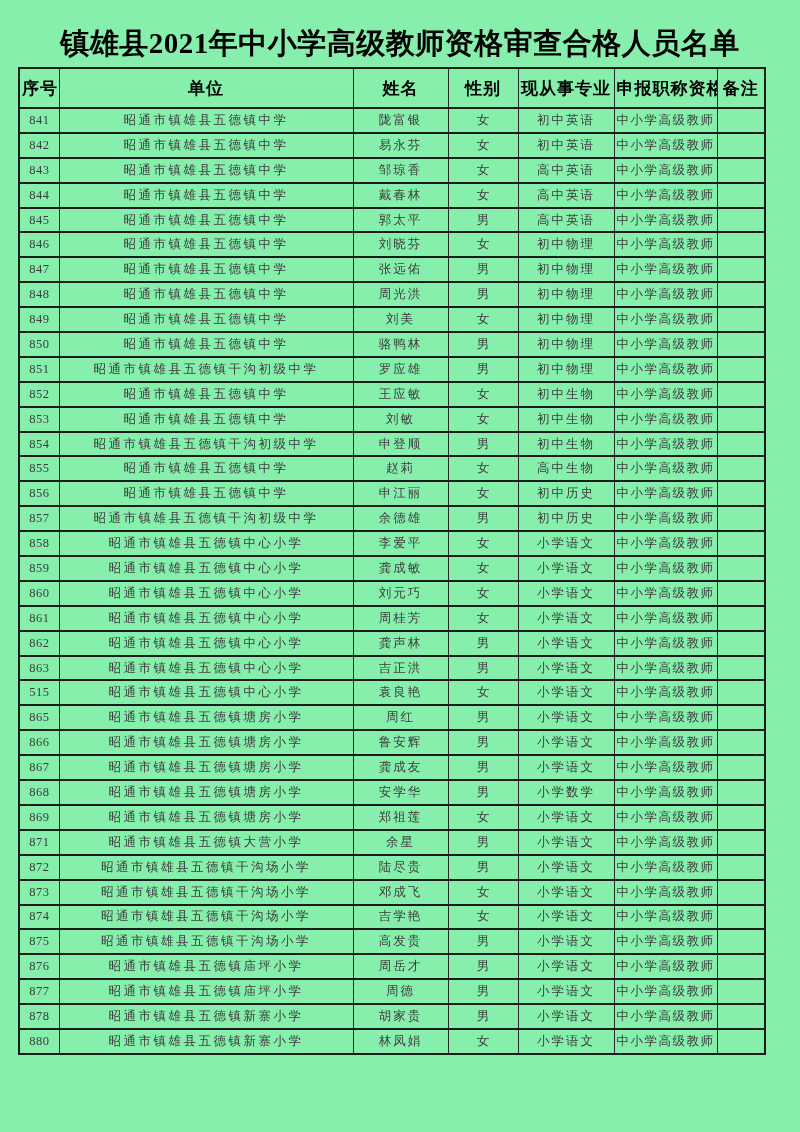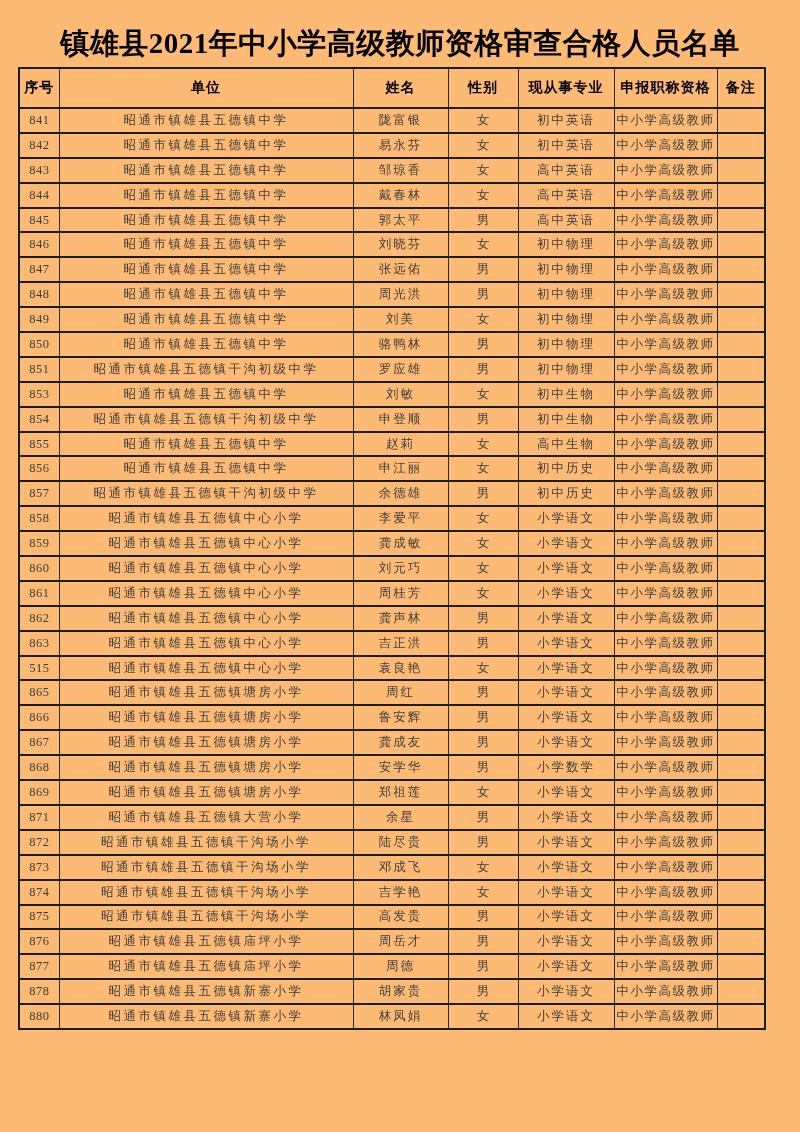--- a/index.html
+++ b/index.html
@@ -8,21 +8,21 @@
     background: #ffffff;
     width: 800px;
     height: 1132px;
     overflow: hidden;
     font-family: "Liberation Serif", serif;
   }
   .page {
     position: relative;
     width: 800px;
     height: 1132px;
-    background: #fdba74;
+    background: #86efac;
   }
   .doc-title {
     margin: 0;
     padding-top: 26px;
     text-align: center;
     font-family: "Liberation Serif", serif;
     font-weight: 700;
     font-size: 29px;
     line-height: 34px;
     color: #000000;
@@ -45,21 +45,21 @@
     padding: 0 2px;
     overflow: hidden;
     white-space: nowrap;
     text-align: center;
     vertical-align: middle;
   }
   table.roster thead th {
     height: 38px;
     font-family: "Liberation Serif", serif;
     font-weight: 700;
-    font-size: 14px;
+    font-size: 17px;
     color: #000000;
     letter-spacing: 1px;
     text-align: center;
   }
   table.roster tbody td {
     height: 22.9px;
     font-size: 12.5px;
     color: #3c3c3c;
     font-weight: 400;
   }
@@ -197,20 +197,29 @@
         <tr>
           <td class="cell-seq">851</td>
           <td class="cell-unit">昭通市镇雄县五德镇干沟初级中学</td>
           <td class="cell-name">罗应雄</td>
           <td class="cell-gender">男</td>
           <td class="cell-subject">初中物理</td>
           <td class="cell-title">中小学高级教师</td>
           <td class="cell-remark"></td>
         </tr>
         <tr>
+          <td class="cell-seq">852</td>
+          <td class="cell-unit">昭通市镇雄县五德镇中学</td>
+          <td class="cell-name">王应敏</td>
+          <td class="cell-gender">女</td>
+          <td class="cell-subject">初中生物</td>
+          <td class="cell-title">中小学高级教师</td>
+          <td class="cell-remark"></td>
+        </tr>
+        <tr>
           <td class="cell-seq">853</td>
           <td class="cell-unit">昭通市镇雄县五德镇中学</td>
           <td class="cell-name">刘敏</td>
           <td class="cell-gender">女</td>
           <td class="cell-subject">初中生物</td>
           <td class="cell-title">中小学高级教师</td>
           <td class="cell-remark"></td>
         </tr>
         <tr>
           <td class="cell-seq">854</td>

